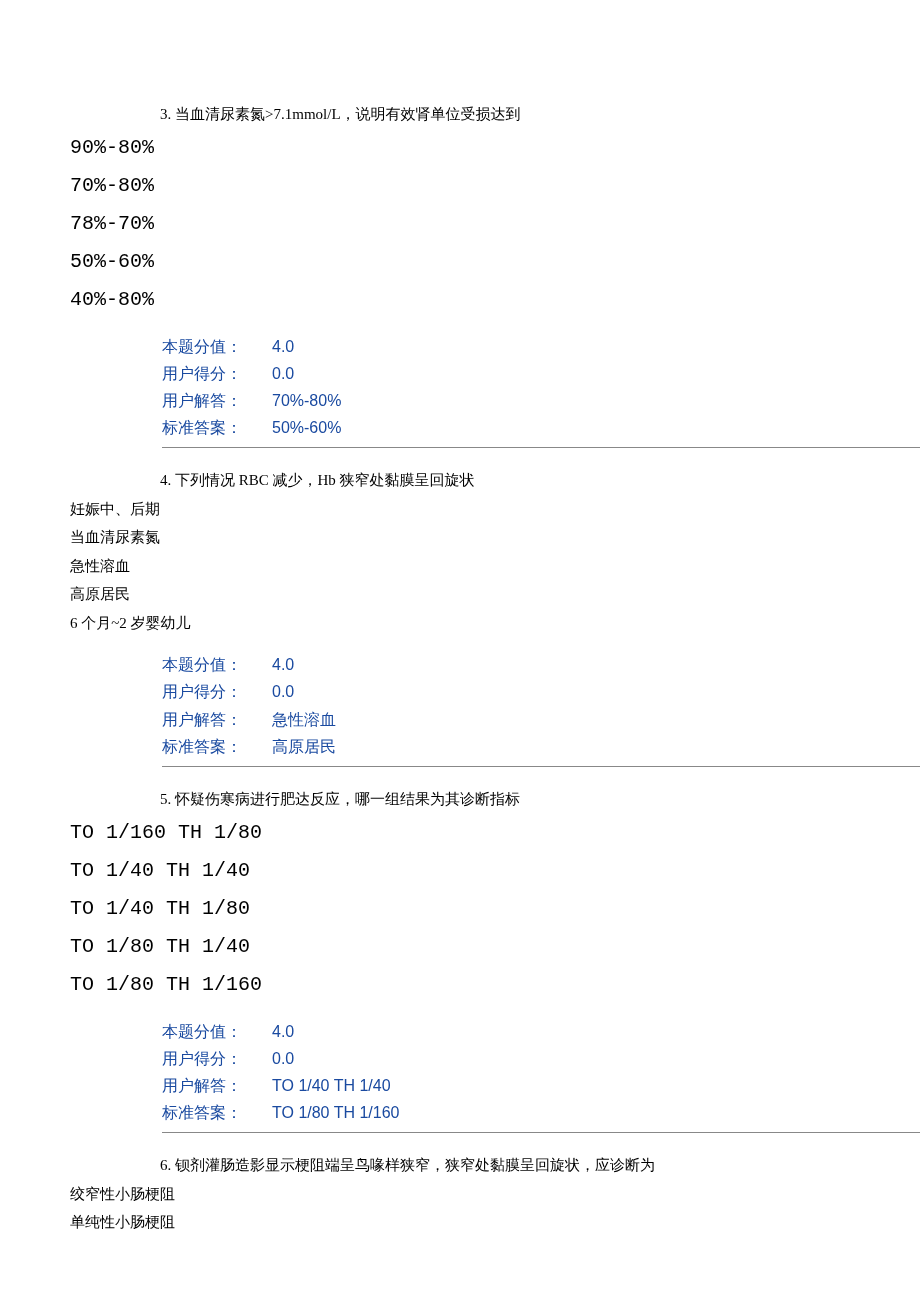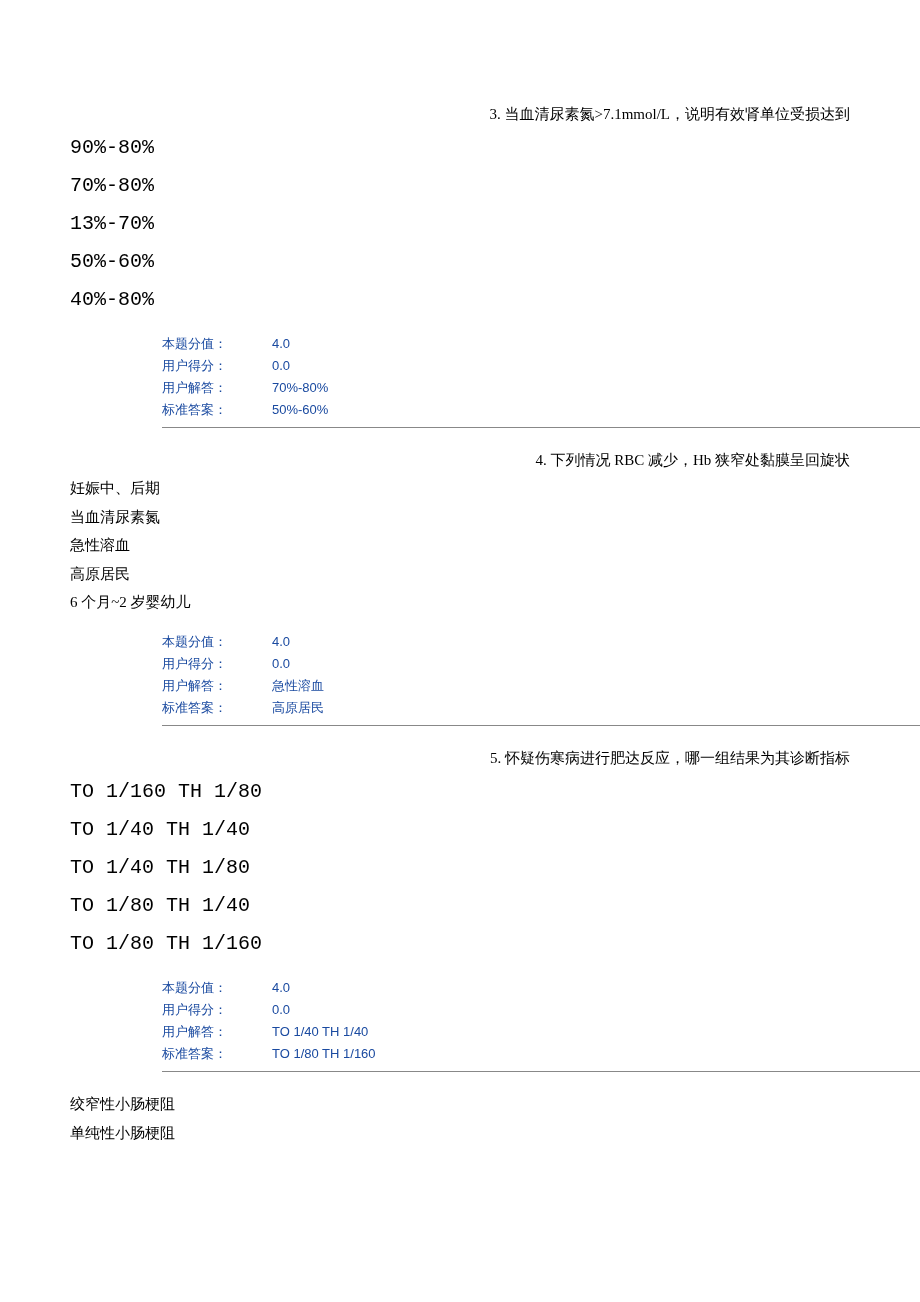--- a/index.html
+++ b/index.html
@@ -14,30 +14,29 @@
   .page {
     width: 920px;
     min-height: 1302px;
     padding: 100px 70px 60px 70px;
     box-sizing: border-box;
   }
   .question-block { margin-bottom: 4px; }
   .q-text {
     padding-left: 90px;
     text-indent: 0;
-    text-align: right;
   }
   .option {
     padding-left: 0;
   }
   .meta-table {
     margin: 14px 0 4px 92px;
     color: #1a4aa0;
     font-family: "SimHei", "黑体", "Microsoft YaHei", sans-serif;
-    font-size: 13px;
+    font-size: 16px;
     line-height: 1.7;
   }
   .meta-row { display: flex; }
   .meta-label { width: 110px; }
   .meta-value { }
   .divider {
     border: none;
     border-top: 1px solid #888;
     margin: 6px 0 18px 92px;
     width: 770px;
@@ -49,21 +48,21 @@
 
 <div class="page">
 
   <div class="question-block">
     <div class="q-text">
       <span>3.</span>
       <span>当血清尿素氮&gt;7.1mmol/L，说明有效肾单位受损达到</span>
     </div>
     <div class="option mono">90%-80%</div>
     <div class="option mono">70%-80%</div>
-    <div class="option mono">13%-70%</div>
+    <div class="option mono">78%-70%</div>
     <div class="option mono">50%-60%</div>
     <div class="option mono">40%-80%</div>
 
     <div class="meta-table">
       <div class="meta-row">
         <span class="meta-label">本题分值：</span>
         <span class="meta-value">4.0</span>
       </div>
       <div class="meta-row">
         <span class="meta-label">用户得分：</span>
@@ -139,17 +138,21 @@
       </div>
       <div class="meta-row">
         <span class="meta-label">标准答案：</span>
         <span class="meta-value">TO 1/80 TH 1/160</span>
       </div>
     </div>
     <hr class="divider">
   </div>
 
   <div class="question-block">
+    <div class="q-text">
+      <span>6.</span>
+      <span>钡剂灌肠造影显示梗阻端呈鸟喙样狭窄，狭窄处黏膜呈回旋状，应诊断为</span>
+    </div>
     <div class="option">绞窄性小肠梗阻</div>
     <div class="option">单纯性小肠梗阻</div>
   </div>
 
 </div>
 
 </body></html>

